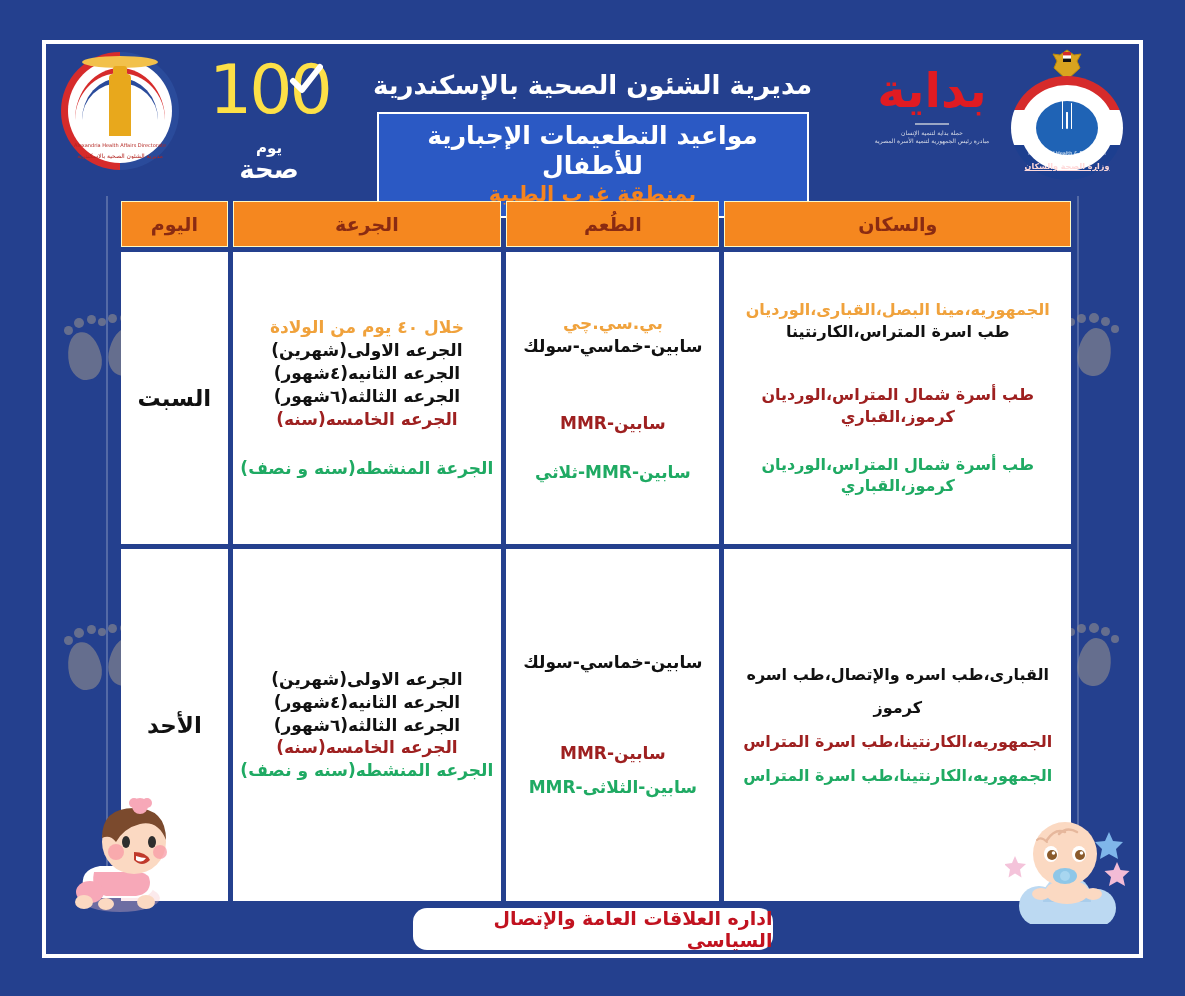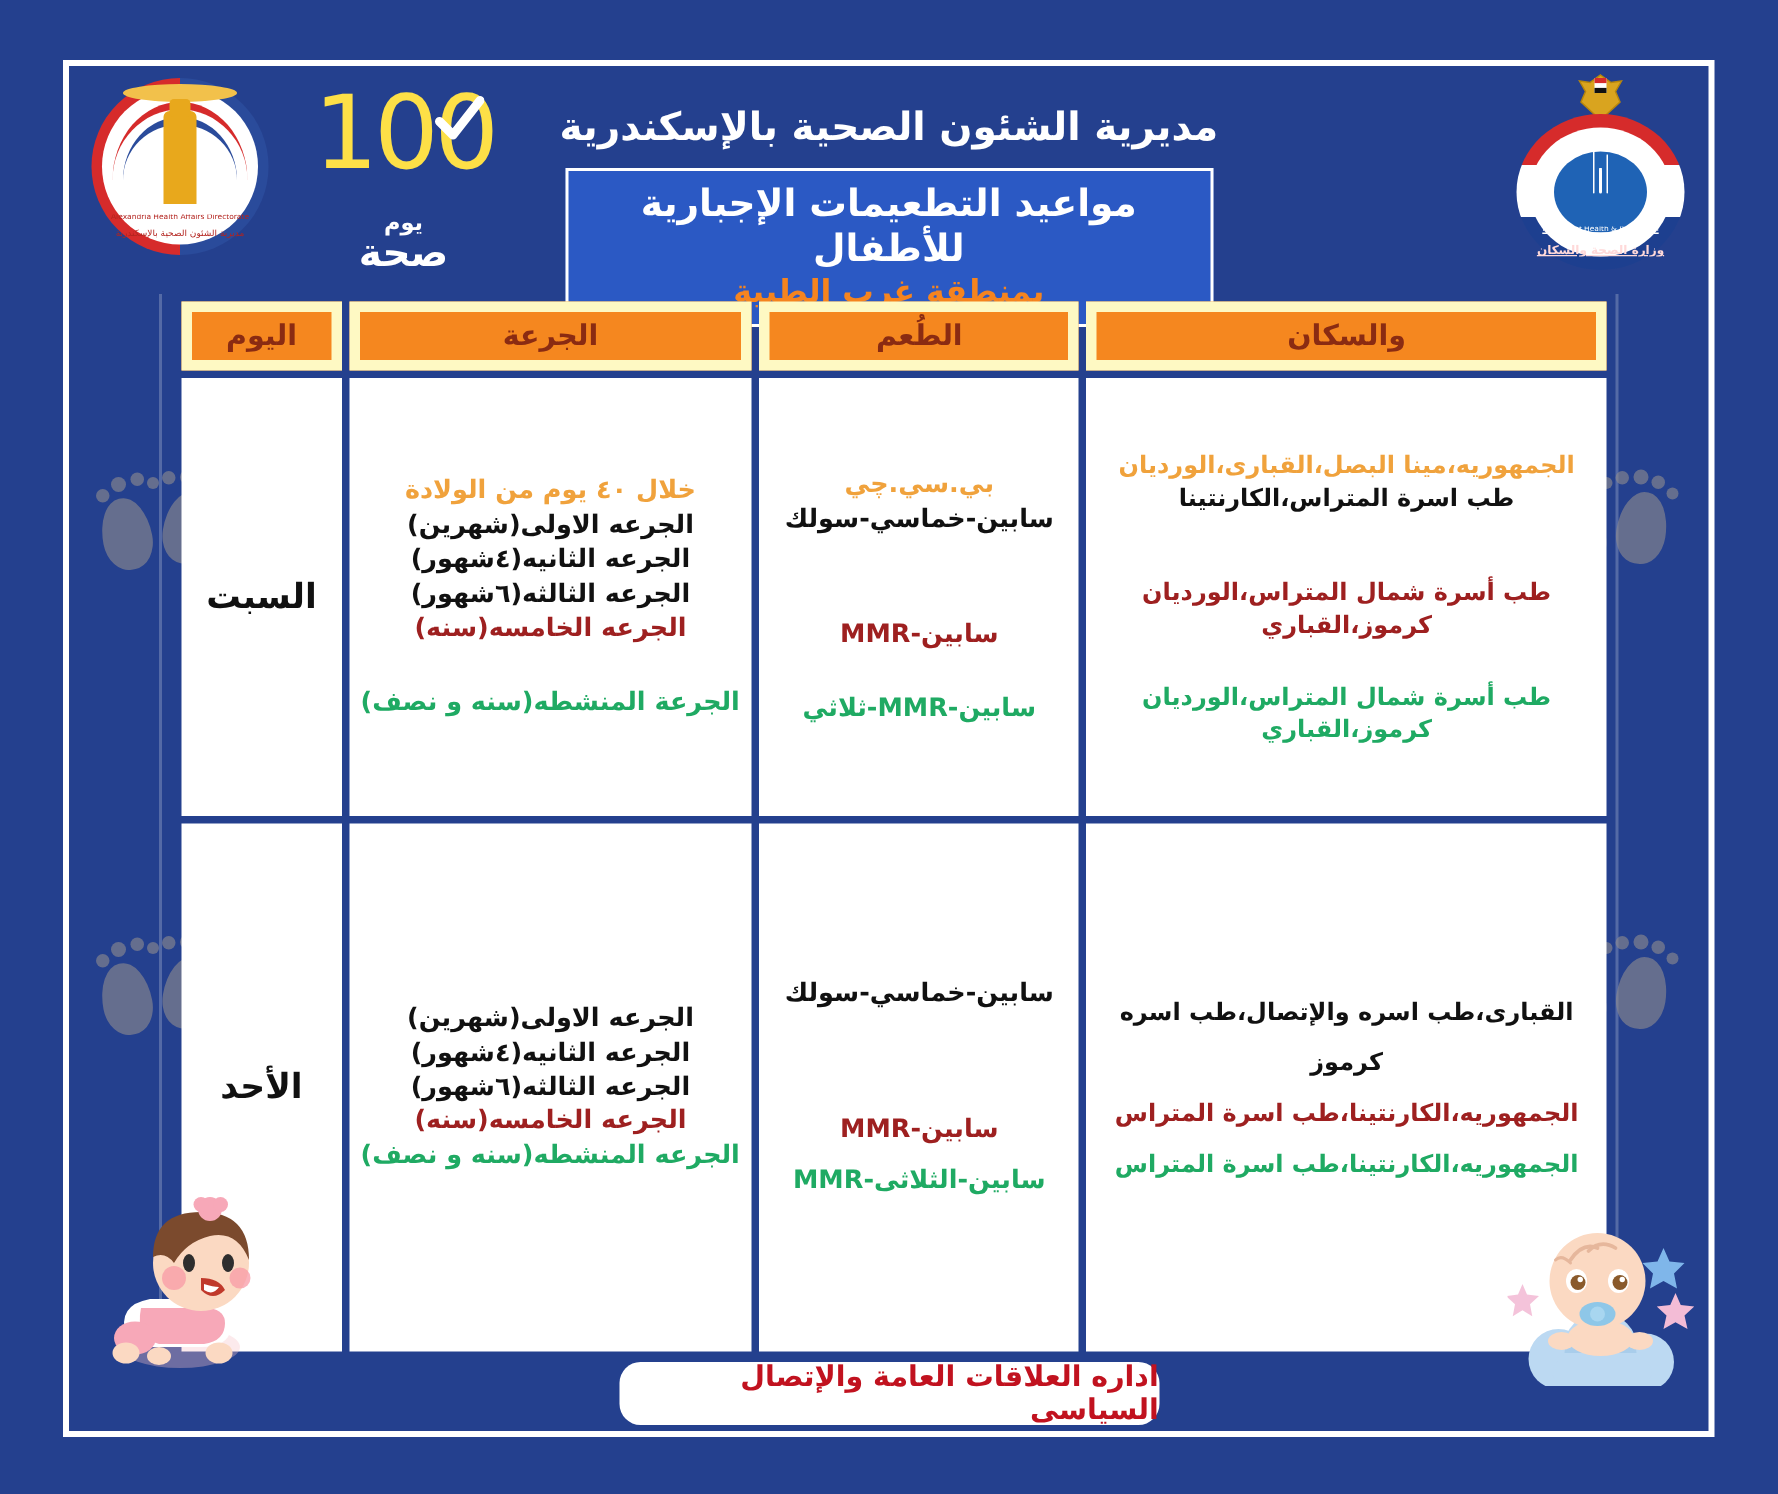--- a/index.html
+++ b/index.html
@@ -256,21 +256,21 @@
     width: 960px;
   }
   table.sched {
     width: 100%;
     border-collapse: separate;
     border-spacing: 5px;
     table-layout: fixed;
   }
   table.sched th {
     background: #f5871f;
-    border: 7px solid #fef9c3;
+    border: 1px solid #fef9c3;
     color: #8a2b12;
     font-size: 19px;
     font-weight: bold;
     height: 46px;
     vertical-align: middle;
   }
   table.sched td {
     background: #ffffff;
     vertical-align: middle;
     text-align: center;
@@ -384,20 +384,26 @@
       <span class="ar2">صحة</span>
     </div>
 
     <div class="head-title">مديرية الشئون الصحية بالإسكندرية</div>
 
     <div class="title-box">
       <span class="l1">مواعيد التطعيمات الإجبارية للأطفال</span>
       <span class="l2">بمنطقة غرب الطبية</span>
     </div>
 
+    <div class="logo-bidaya">
+      <span class="word">بداية</span>
+      <div class="rule"></div>
+      <span class="sub1">حملة بداية لتنمية الإنسان</span>
+      <span class="sub2">مبادرة رئيس الجمهورية لتنمية الأسرة المصرية</span>
+    </div>
 
     <div class="logo-moh">
       <span class="eagle">
         <svg viewBox="0 0 40 34" width="40" height="34" aria-hidden="true">
           <path d="M20 2 L27 7 L34 6 L30 13 L33 20 L20 32 L7 20 L10 13 L6 6 L13 7 Z" fill="#d9a41f" stroke="#b8860b" stroke-width="1"></path>
           <rect x="16" y="4" width="8" height="10" fill="#ffffff"></rect>
           <rect x="16" y="4" width="8" height="3.4" fill="#d62b2b"></rect>
           <rect x="16" y="10.6" width="8" height="3.4" fill="#111111"></rect>
         </svg>
       </span>

